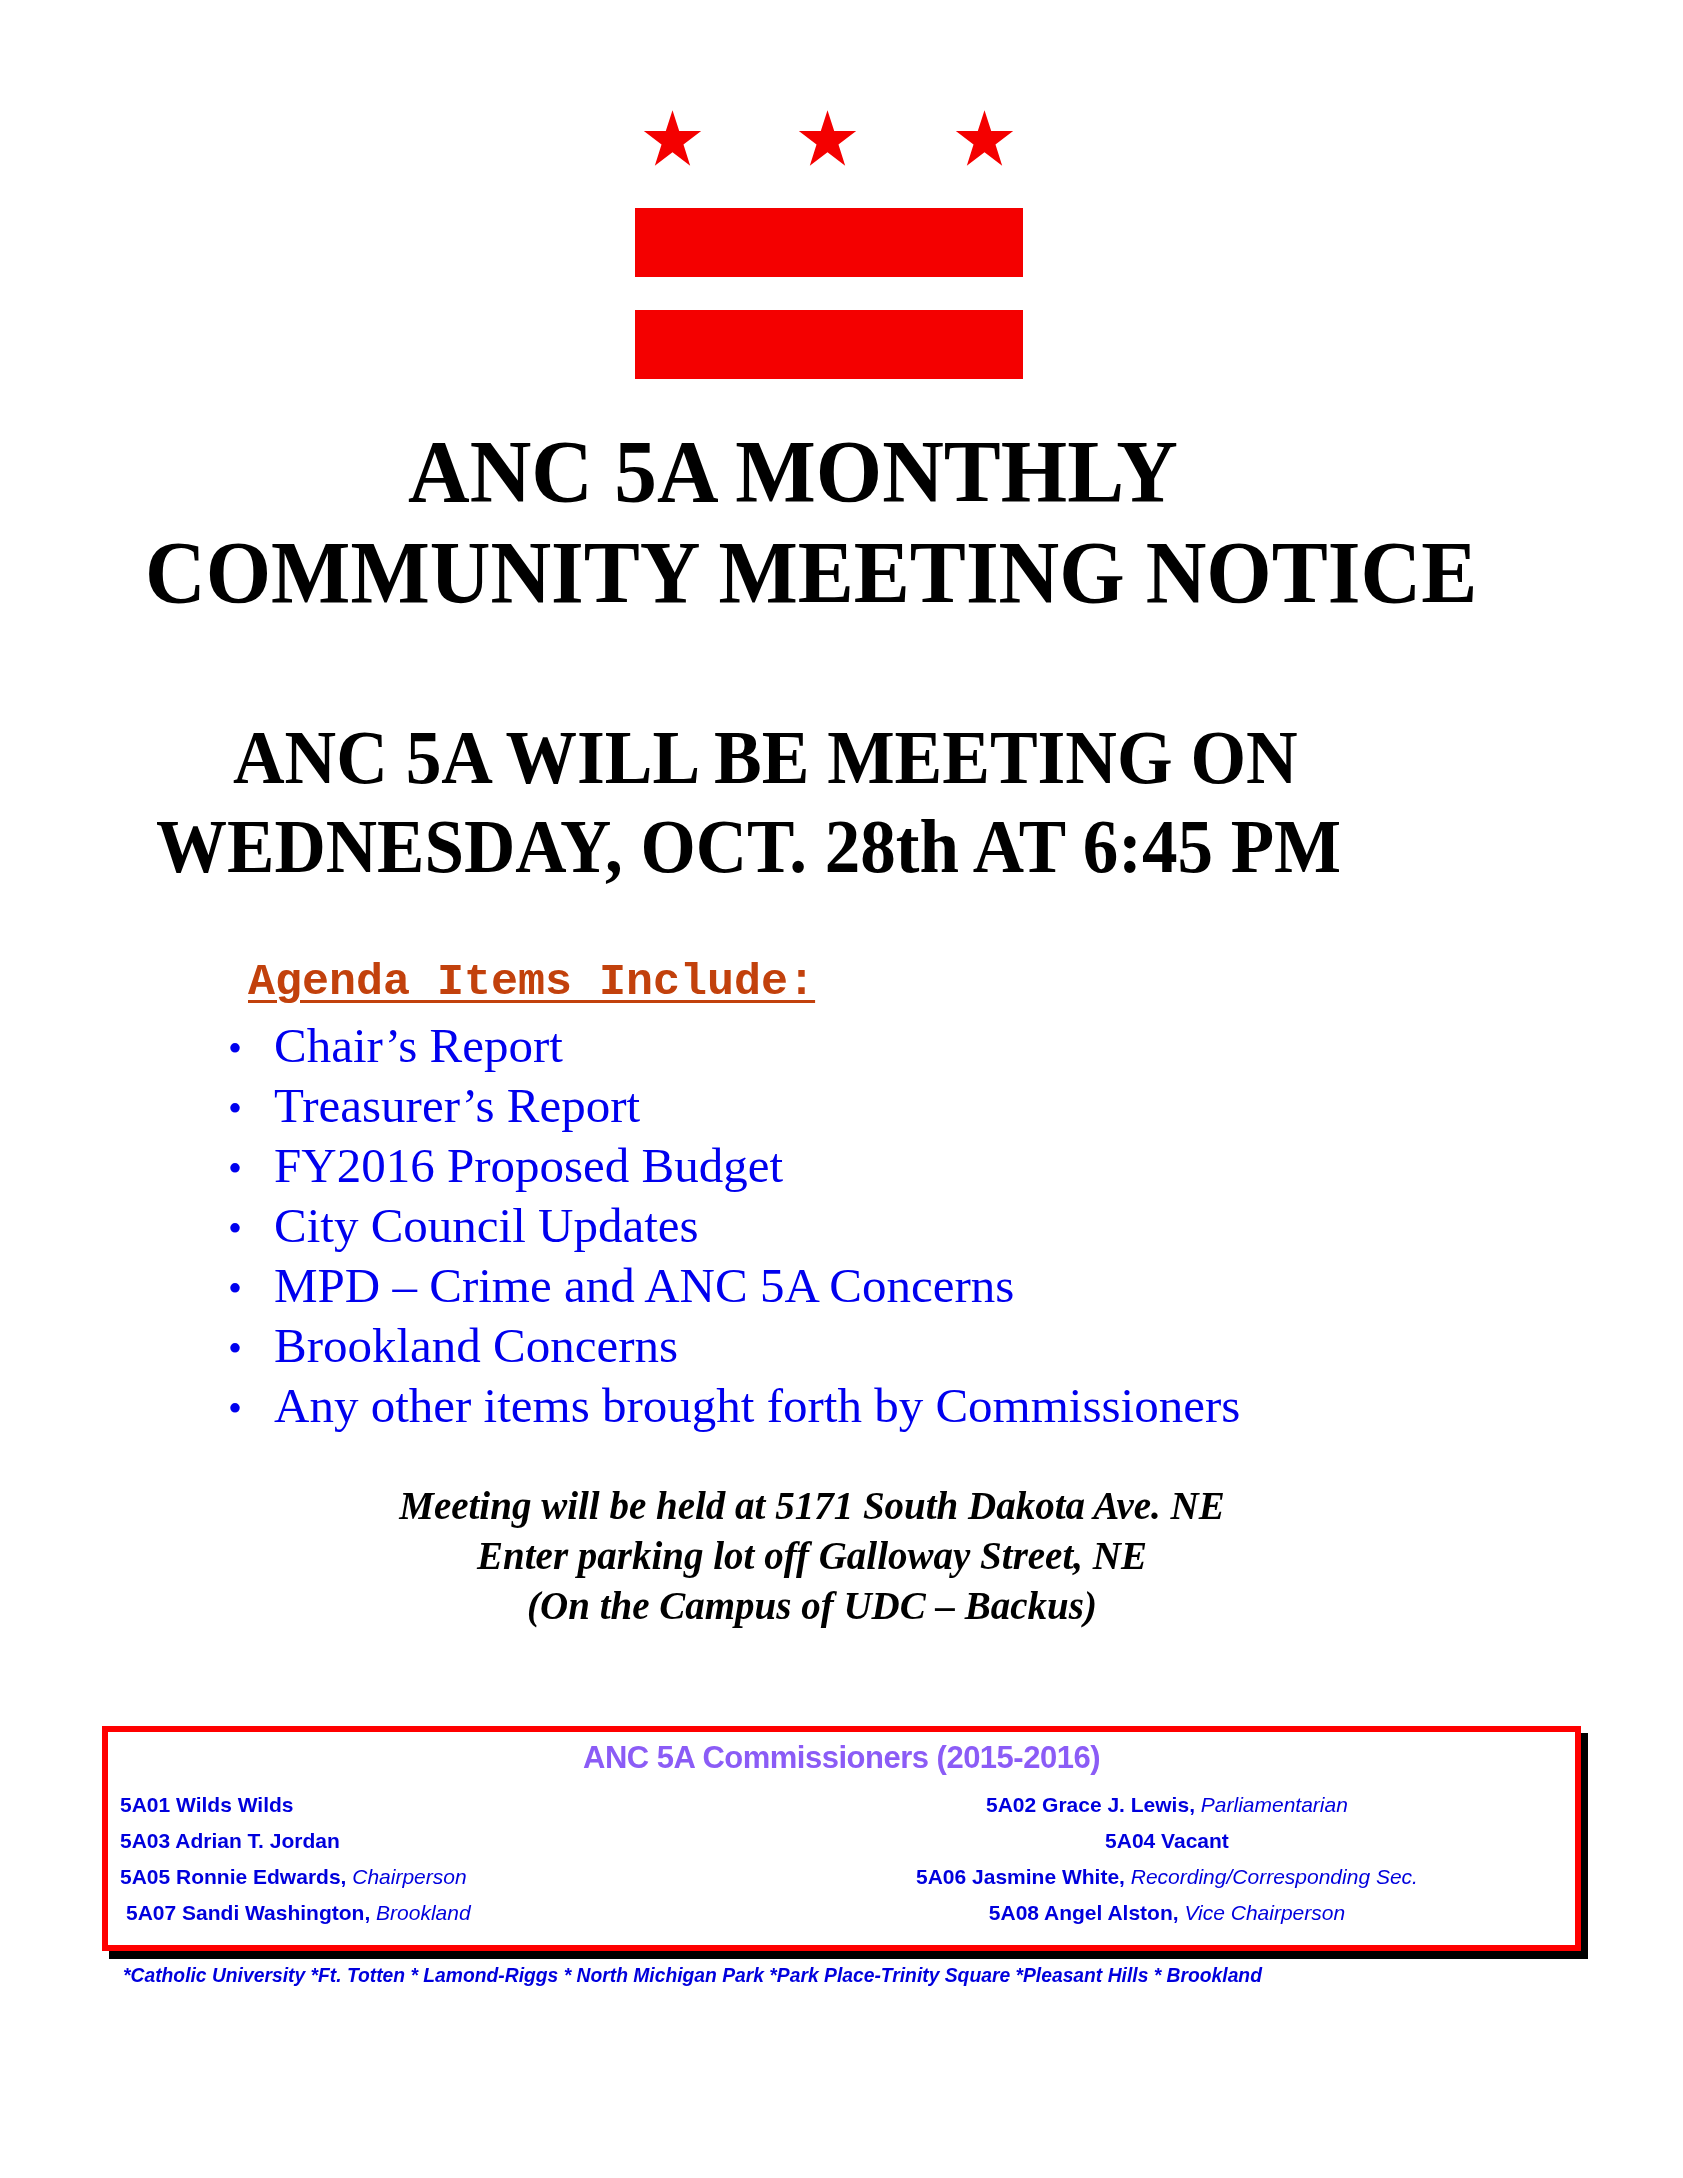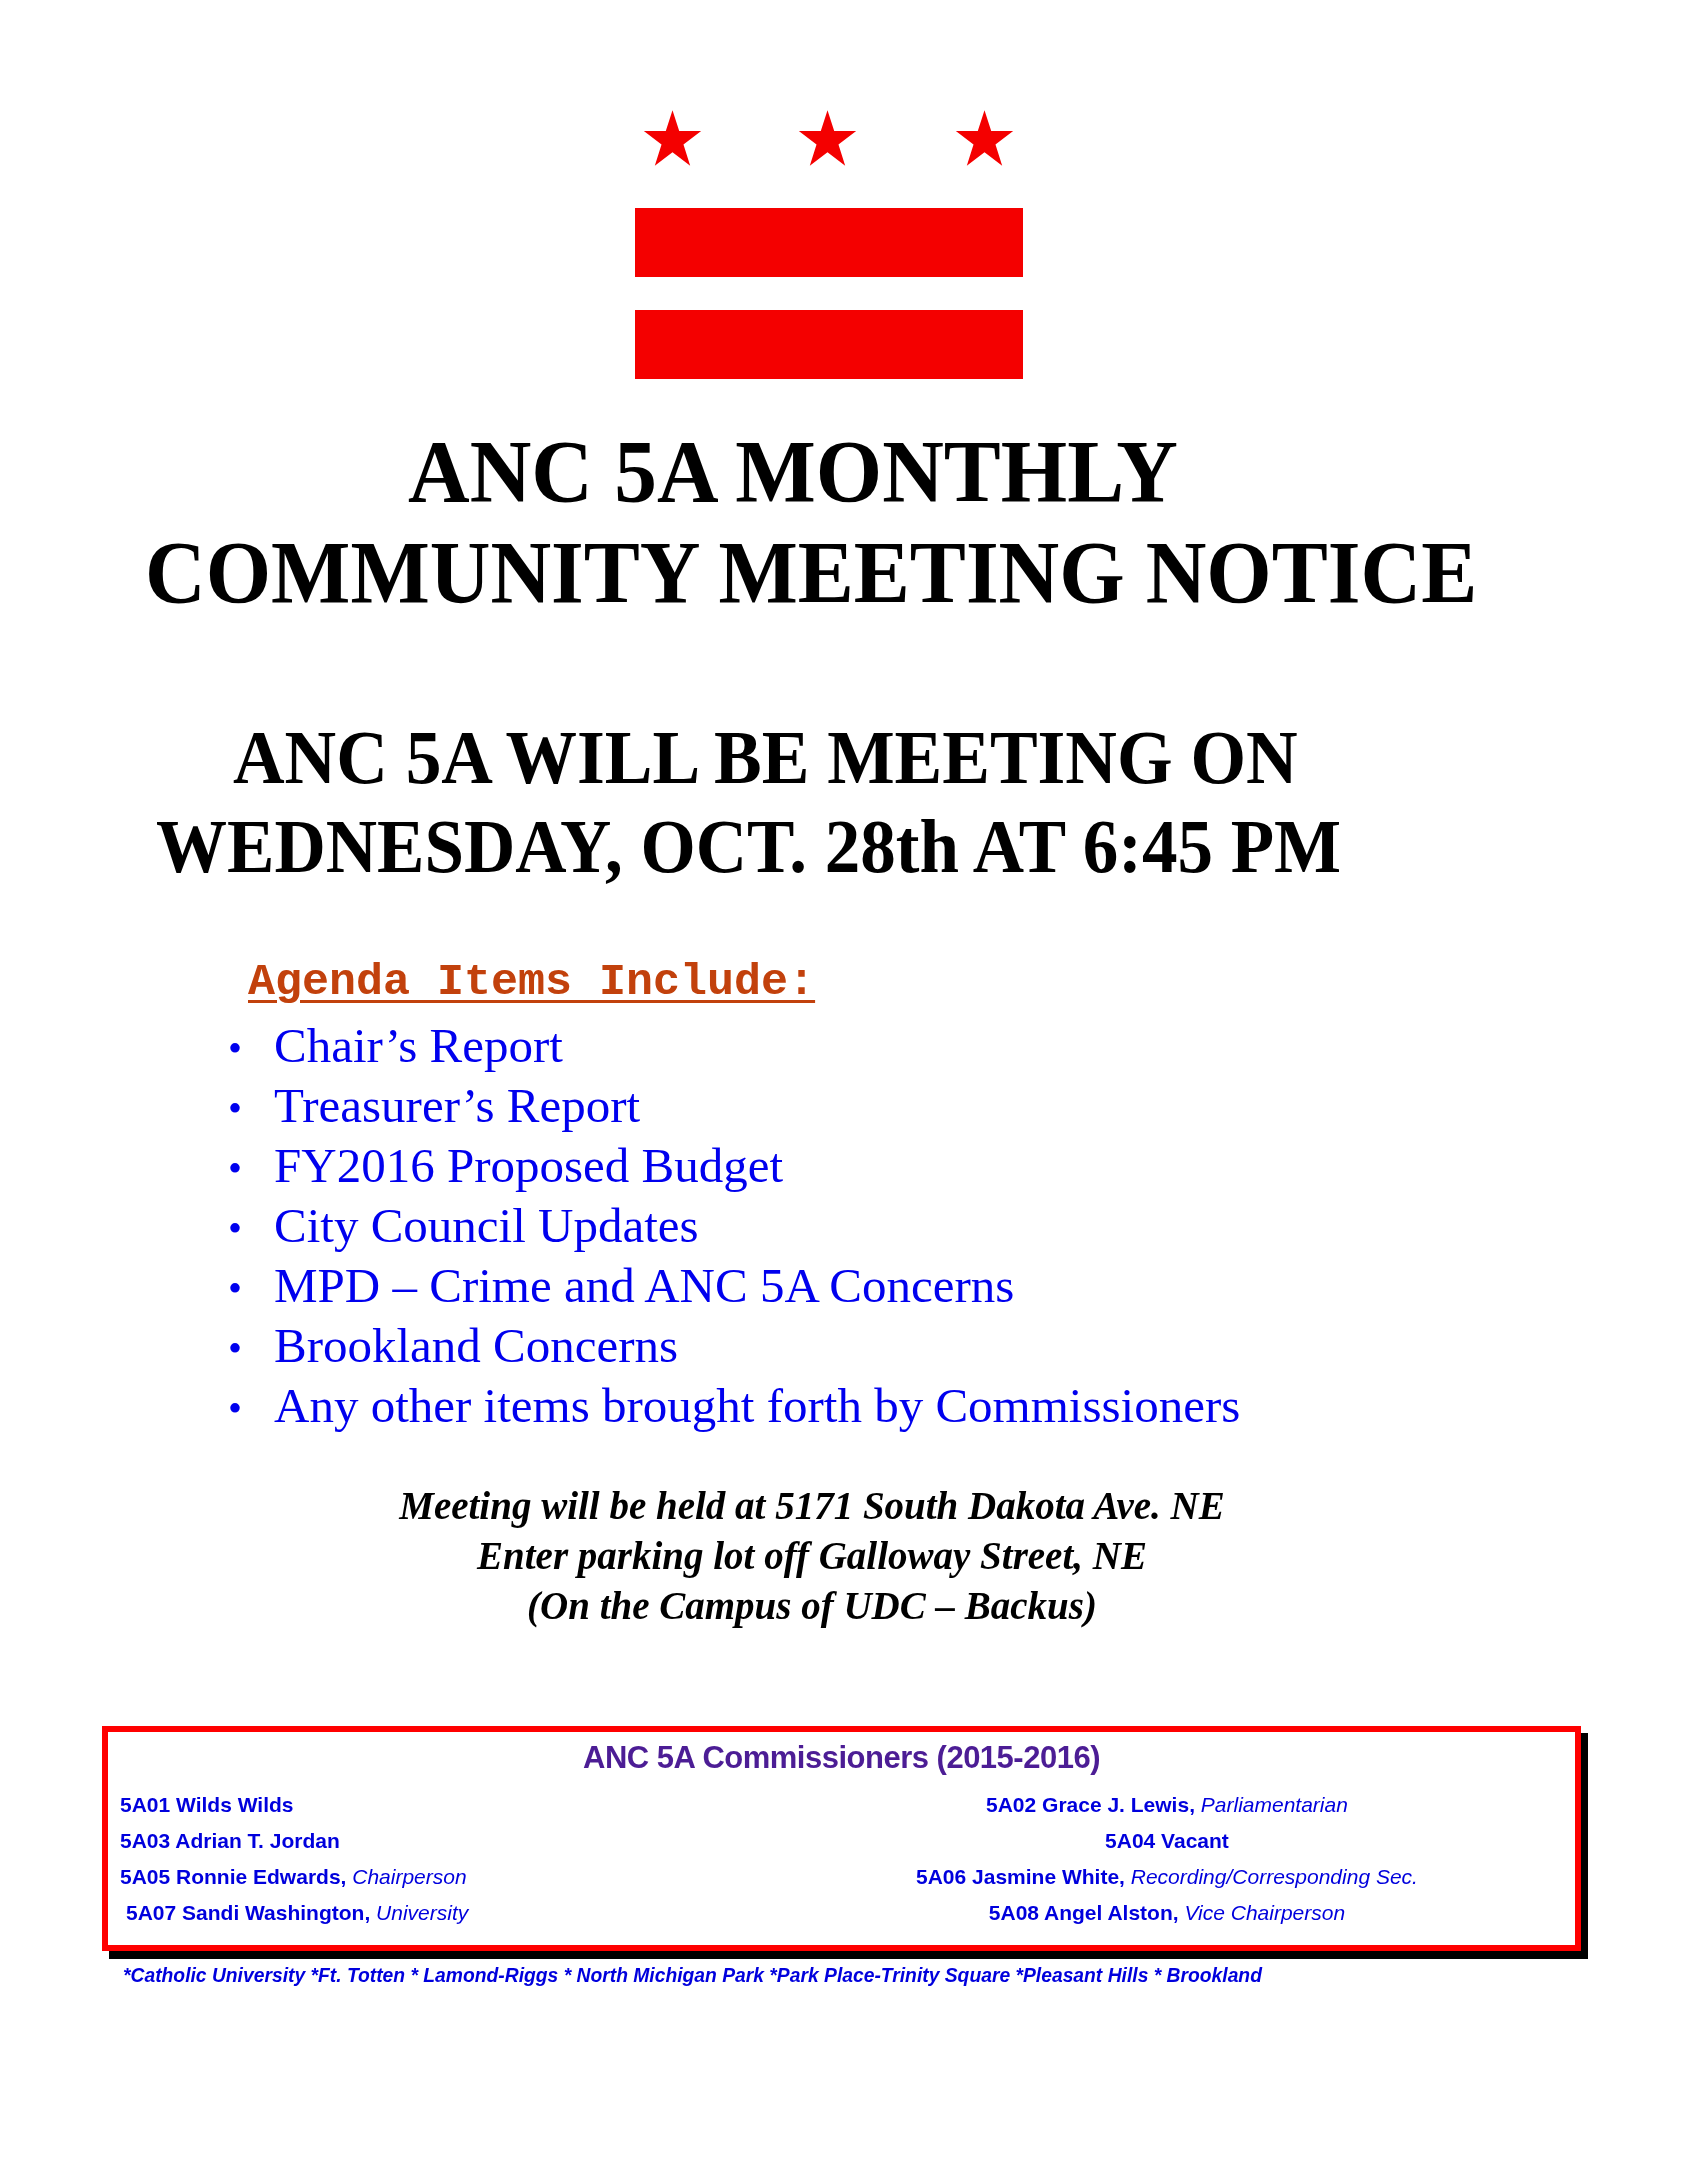--- a/index.html
+++ b/index.html
@@ -141,21 +141,21 @@
     .box-title {
       position: absolute;
       left: 0;
       top: 6px;
       width: 100%;
       text-align: center;
       font-family: "Liberation Sans", "DejaVu Sans", sans-serif;
       font-weight: bold;
       font-size: 31px;
       line-height: 40px;
-      color: #4c1d95;
+      color: #8b5cf6;
       white-space: nowrap;
       letter-spacing: -0.5px;
     }
     .comm-col {
       position: absolute;
       top: 58px;
     }
     .comm-col.left { left: 12px; }
     .comm-col.right { left: 808px; text-align: center; }
     .comm-row {
@@ -252,21 +252,21 @@
     <div class="comm-row">
       <span class="name">5A01 Wilds Wilds</span><span class="role"></span>
     </div>
     <div class="comm-row">
       <span class="name">5A03 Adrian T. Jordan</span><span class="role"></span>
     </div>
     <div class="comm-row">
       <span class="name">5A05 Ronnie Edwards,</span><span class="role"> Chairperson</span>
     </div>
     <div class="comm-row indent">
-      <span class="name">5A07 Sandi Washington,</span><span class="role"> University</span>
+      <span class="name">5A07 Sandi Washington,</span><span class="role"> Brookland</span>
     </div>
   </div>
 
   <div class="comm-col right">
     <div class="comm-row">
       <span class="name">5A02 Grace J. Lewis,</span><span class="role"> Parliamentarian</span>
     </div>
     <div class="comm-row">
       <span class="name">5A04 Vacant</span><span class="role"></span>
     </div>

